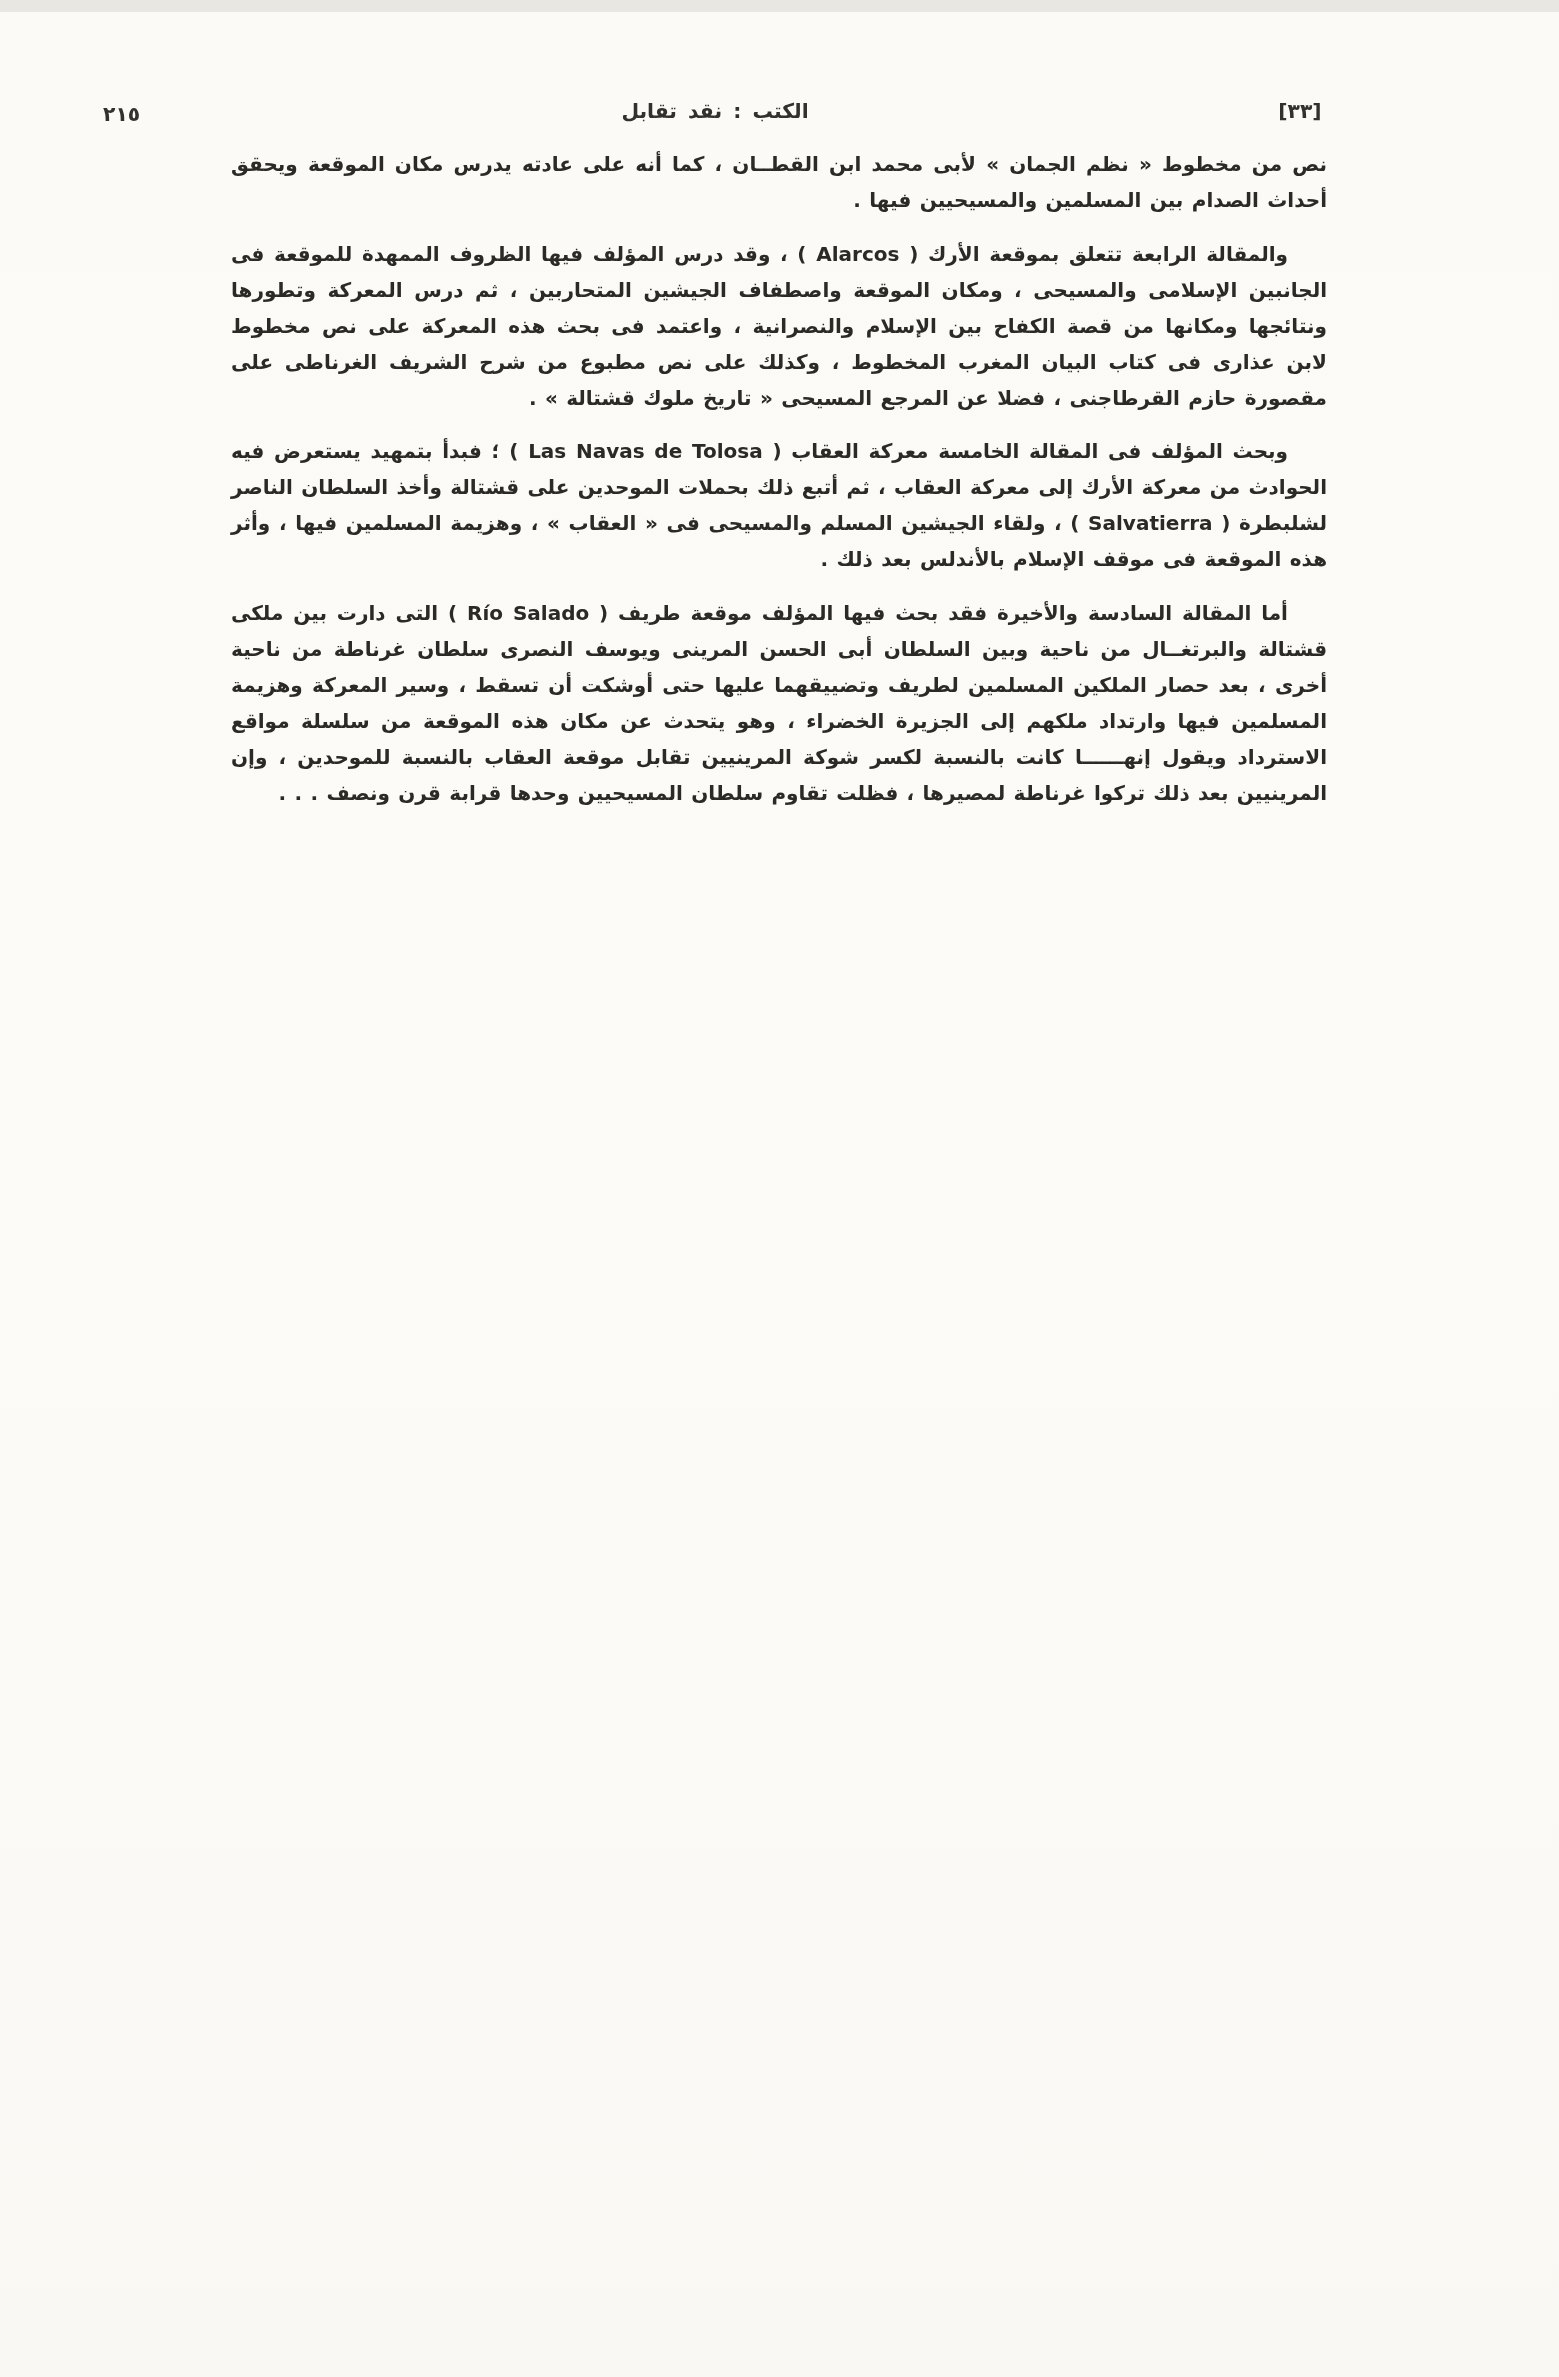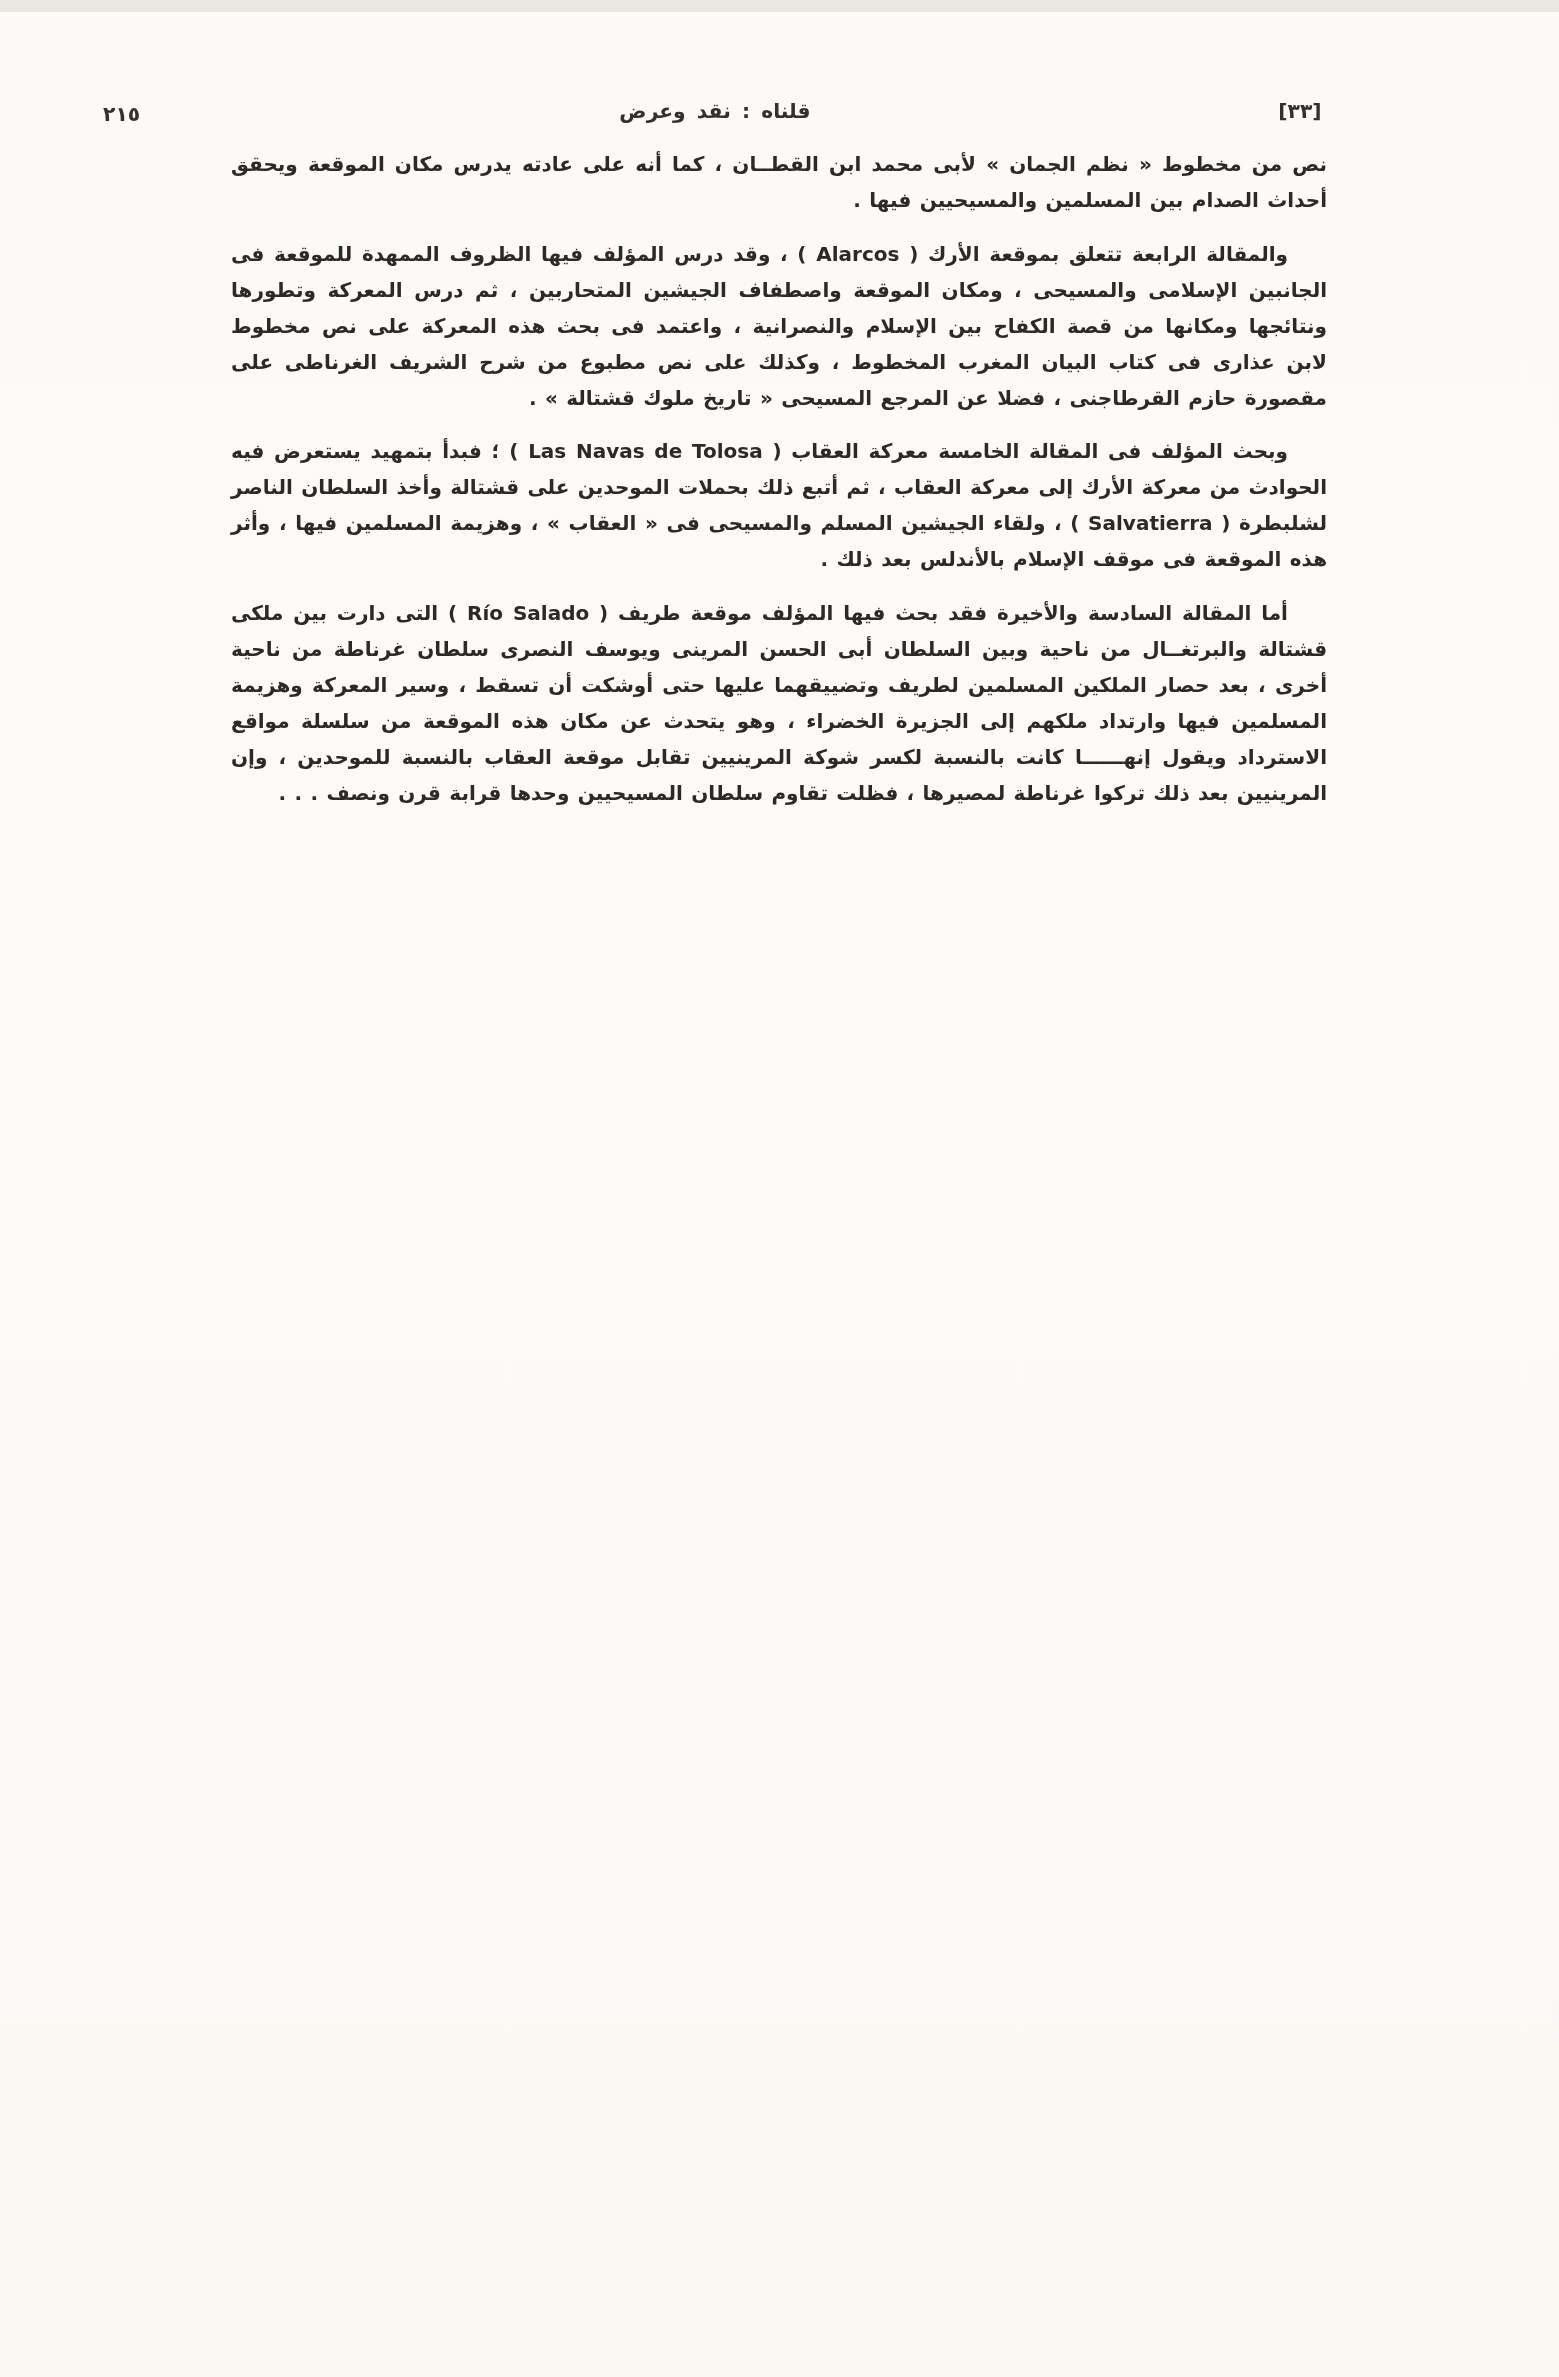--- a/index.html
+++ b/index.html
@@ -78,21 +78,21 @@
     margin-bottom: 0;
   }
 </style>
 </head>
 <body>
 
 <div class="page">
 
   <div class="header">
     <span class="pagenum">٢١٥</span>
-    <span class="title">قلناه : نقد وعرض</span>
+    <span class="title">الكتب : نقد تقابل</span>
     <span class="bracket">[٣٣]</span>
   </div>
 
   <div class="body-text">
     <p class="para">نص من مخطوط « نظم الجمان » لأبى محمد ابن القطــان ، كما أنه على عادته يدرس مكان الموقعة ويحقق أحداث الصدام بين المسلمين والمسيحيين فيها .</p>
     <p class="para indent">والمقالة الرابعة تتعلق بموقعة الأرك ( Alarcos ) ، وقد درس المؤلف فيها الظروف الممهدة للموقعة فى الجانبين الإسلامى والمسيحى ، ومكان الموقعة واصطفاف الجيشين المتحاربين ، ثم درس المعركة وتطورها ونتائجها ومكانها من قصة الكفاح بين الإسلام والنصرانية ، واعتمد فى بحث هذه المعركة على نص مخطوط لابن عذارى فى كتاب البيان المغرب المخطوط ، وكذلك على نص مطبوع من شرح الشريف الغرناطى على مقصورة حازم القرطاجنى ، فضلا عن المرجع المسيحى « تاريخ ملوك قشتالة » .</p>
     <p class="para indent">وبحث المؤلف فى المقالة الخامسة معركة العقاب ( Las Navas de Tolosa ) ؛ فبدأ بتمهيد يستعرض فيه الحوادث من معركة الأرك إلى معركة العقاب ، ثم أتبع ذلك بحملات الموحدين على قشتالة وأخذ السلطان الناصر لشلبطرة ( Salvatierra ) ، ولقاء الجيشين المسلم والمسيحى فى « العقاب » ، وهزيمة المسلمين فيها ، وأثر هذه الموقعة فى موقف الإسلام بالأندلس بعد ذلك .</p>
     <p class="para indent">أما المقالة السادسة والأخيرة فقد بحث فيها المؤلف موقعة طريف ( Río Salado ) التى دارت بين ملكى قشتالة والبرتغــال من ناحية وبين السلطان أبى الحسن المرينى ويوسف النصرى سلطان غرناطة من ناحية أخرى ، بعد حصار الملكين المسلمين لطريف وتضييقهما عليها حتى أوشكت أن تسقط ، وسير المعركة وهزيمة المسلمين فيها وارتداد ملكهم إلى الجزيرة الخضراء ، وهو يتحدث عن مكان هذه الموقعة من سلسلة مواقع الاسترداد ويقول إنهــــــا كانت بالنسبة لكسر شوكة المرينيين تقابل موقعة العقاب بالنسبة للموحدين ، وإن المرينيين بعد ذلك تركوا غرناطة لمصيرها ، فظلت تقاوم سلطان المسيحيين وحدها قرابة قرن ونصف . . .</p>
   </div>
 

